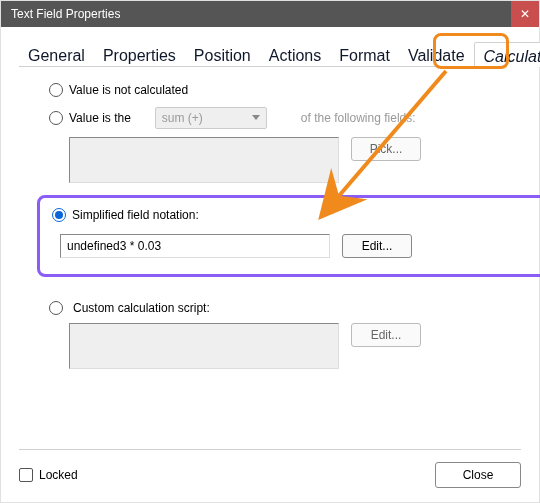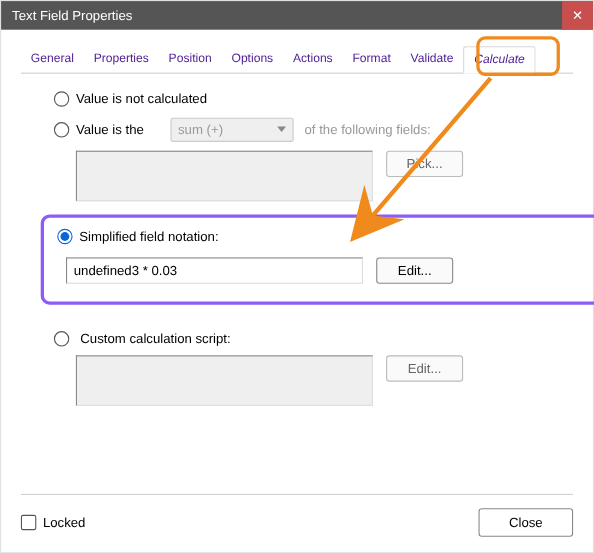--- a/index.html
+++ b/index.html
@@ -44,23 +44,23 @@
   .content {
     padding: 14px 18px 12px 18px;
   }
   .tabs {
     display: flex;
     border-bottom: 1px solid #d0d0d0;
     height: 26px;
   }
   .tab {
     padding: 5px 9px 4px 9px;
-    font-size: 11px;
-    cursor: pointer;
-    color: #4c1d95;
+    font-size: 16px;
+    cursor: pointer;
+    color: #0f172a;
     position: relative;
     top: 1px;
   }
   .tab.active {
     border: 1px solid #d0d0d0;
     border-bottom: 1px solid #fff;
     background: #fff;
     border-radius: 2px 2px 0 0;
     font-style: italic;
   }
@@ -84,21 +84,21 @@
     flex-shrink: 0;
   }
   .radio.selected::after {
     content: "";
     width: 8px; height: 8px;
     background: #0a66d8;
     border-radius: 50%;
   }
   .radio.selected { border-color: #0a66d8; }
   .label { font-size: 12px; color: #000; }
-  .gray { color: #999; }
+  .gray { color: #999; margin-left: 24px; }
   .combo {
     width: 112px;
     height: 22px;
     border: 1px solid #ccc;
     background: #efefef;
     color: #9a9a9a;
     display: flex;
     align-items: center;
     padding: 0 6px;
     font-size: 12px;
@@ -204,21 +204,20 @@
     <span class="titlebar-title">Text Field Properties</span>
     <div class="titlebar-close">✕</div>
   </div>
 
   <div class="content">
 
     <div class="tabs">
       <div class="tab">General</div>
       <div class="tab">Properties</div>
       <div class="tab">Position</div>
-      <div class="tab">Options</div>
       <div class="tab">Actions</div>
       <div class="tab">Format</div>
       <div class="tab">Validate</div>
       <div class="tab active">Calculate</div>
     </div>
 
     <div class="panel">
 
       <div class="radio-row">
         <span class="radio"></span>

